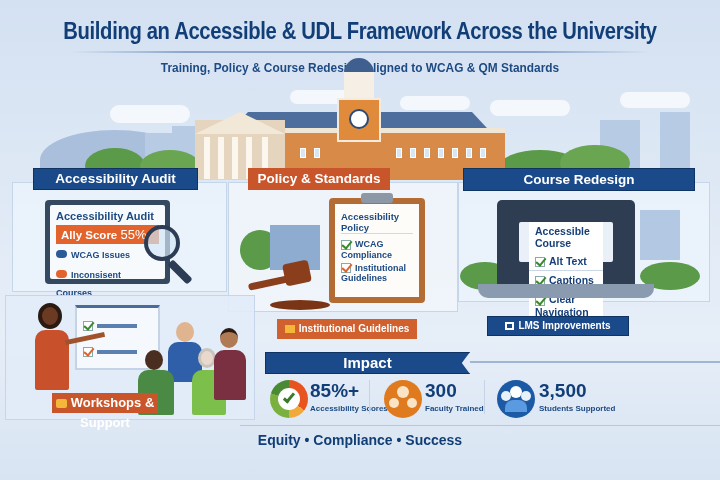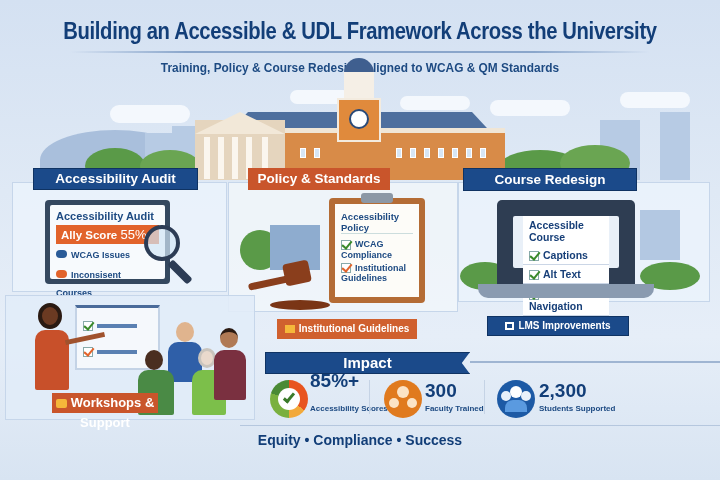--- a/index.html
+++ b/index.html
@@ -32,21 +32,21 @@
 .monitor{background:#34485f;border-radius:4px;padding:5px}
 .screen{background:#f7fafd;height:100%;border-radius:2px}
 .ally-bar{background:#e2632b;color:#fff;font-weight:bold;padding:2px 5px;font-size:11.5px}
 .bullet{display:inline-block;width:11px;height:8px;border-radius:5px;margin-right:4px;vertical-align:middle}
 .small-txt{font-size:9px;font-weight:bold;color:#1d4a82}
 .clipboard{background:#b46c35;border-radius:4px;padding:6px}
 .paper{background:#fdfcf8;height:100%;padding:7px 6px}
 .check{display:inline-block;width:10px;height:10px;border:1px solid #8aa;margin-right:4px;vertical-align:middle;position:relative;background:#fff}
 .check::after{content:"";position:absolute;left:2px;top:-2px;width:4px;height:8px;border:solid #3a8a2a;border-width:0 2px 2px 0;transform:rotate(40deg)}
 .check.or::after{border-color:#e2632b}
-.laptop-screen{background:#2e3d52;border-radius:5px 5px 0 0;padding:16px}
+.laptop-screen{background:#2e3d52;border-radius:5px 5px 0 0;padding:22px}
 .laptop-base{background:#8a9bb0;height:14px;border-radius:0 0 10px 10px}
 .course-row{border-bottom:1px solid #cbd6e6;padding:3px 6px;font-size:10.5px;font-weight:bold;color:#173f78}
 .stat-circle{width:38px;height:38px;border-radius:50%;position:absolute}
 .stat-num{font-size:19px;font-weight:bold;color:#123e78}
 .stat-lbl{font-size:8px;font-weight:bold;color:#1d4a82}
 .vsep{width:1px;height:34px;background:#c5d3e5;position:absolute;top:380px}
 .person-head{border-radius:50%;position:absolute}
 .person-body{position:absolute;border-radius:10px 10px 2px 2px}
 .footer{left:0;right:0;top:432px;text-align:center;font-size:14px;font-weight:bold;color:#123e78}
 </style>
@@ -135,26 +135,26 @@
 <div class="abs" style="left:284px;top:262px;width:26px;height:22px;background:#8a3e1c;border-radius:4px;transform:rotate(-12deg)"></div>
 <div class="abs" style="left:270px;top:300px;width:60px;height:10px;background:#7a3516;border-radius:50%"></div>
 <div class="abs banner-orange" style="left:277px;top:319px;width:140px;height:20px;font-size:10px;line-height:20px;background:#d0602e">
   <span style="display:inline-block;width:10px;height:8px;background:#f5b73a;margin-right:4px;vertical-align:middle"></span><span>Institutional Guidelines</span>
 </div>
 
 <div class="abs panel" style="left:458px;top:182px;width:252px;height:120px"></div>
 <div class="abs bldg-skyline" style="left:640px;top:210px;width:40px;height:50px;background:#b3c8e2"></div>
 <div class="abs tree" style="left:460px;top:262px;width:50px;height:28px"></div>
 <div class="abs tree" style="left:640px;top:262px;width:60px;height:28px"></div>
-<div class="abs banner-blue" style="left:463px;top:168px;width:174px;height:23px;font-size:13.5px;line-height:21px">Course Redesign</div>
+<div class="abs banner-blue" style="left:463px;top:168px;width:232px;height:23px;font-size:13.5px;line-height:21px">Course Redesign</div>
 <div class="abs laptop-screen" style="left:497px;top:200px;width:138px;height:84px">
   <div class="screen" style="background:#e9f0f8">
     <div style="background:#fff;font-size:10.5px;font-weight:bold;color:#173f78;padding:3px 6px;margin:0 10px">Accessible Course</div>
+    <div class="course-row" style="margin:0 10px;background:#fff"><span class="check"></span><span>Alt Text</span></div>
     <div class="course-row" style="margin:0 10px;background:#fff"><span class="check"></span><span>Captions</span></div>
-    <div class="course-row" style="margin:0 10px;background:#fff"><span class="check"></span><span>Alt Text</span></div>
     <div class="course-row" style="margin:0 10px;background:#fff"><span class="check"></span><span>Clear Navigation</span></div>
   </div>
 </div>
 <div class="abs laptop-base" style="left:478px;top:284px;width:176px"></div>
 <div class="abs banner-blue" style="left:487px;top:316px;width:142px;height:20px;font-size:10px;line-height:18px">
   <span style="display:inline-block;width:9px;height:8px;border:2px solid #fff;margin-right:4px;vertical-align:middle"></span><span>LMS Improvements</span>
 </div>
 
 <div class="abs panel" style="left:5px;top:295px;width:250px;height:125px;background:rgba(225,236,248,0.9)"></div>
 <div class="abs" style="left:75px;top:305px;width:85px;height:65px;background:#f5f8fc;border:2px solid #c4d3e6;border-top:3px solid #4a6b9a">
@@ -181,21 +181,21 @@
 </div>
 
 <div class="abs" style="left:470px;top:361px;width:250px;height:2px;background:#9fb5d2"></div>
 <div class="abs banner-blue" style="left:265px;top:352px;width:205px;height:22px;font-size:15px;line-height:20px;clip-path:polygon(0 0,100% 0,96% 50%,100% 100%,0 100%)">Impact</div>
 
 <div>
   <div class="stat-circle" style="left:270px;top:380px;background:conic-gradient(#e8541f 0 35%,#f2a93b 35% 50%,#7ab03f 50% 80%,#4a8a35 80% 100%)">
     <div style="position:absolute;left:8px;top:8px;width:22px;height:22px;border-radius:50%;background:#fff"></div>
     <div style="position:absolute;left:16px;top:11px;width:6px;height:12px;border:solid #3a7a2a;border-width:0 3px 3px 0;transform:rotate(40deg)"></div>
   </div>
-  <div class="abs stat-num" style="left:310px;top:370px">85%+</div>
+  <div class="abs stat-num" style="left:310px;top:380px">85%+</div>
   <div class="abs stat-lbl" style="left:310px;top:404px">Accessibility Scores</div>
 </div>
 <div class="vsep" style="left:369px"></div>
 
 <div>
   <div class="stat-circle" style="left:384px;top:380px;background:#e07a1e">
     <div style="position:absolute;left:13px;top:6px;width:12px;height:12px;border-radius:50%;background:#fbe3c5"></div>
     <div style="position:absolute;left:5px;top:18px;width:10px;height:10px;border-radius:50%;background:#fbe3c5"></div>
     <div style="position:absolute;left:23px;top:18px;width:10px;height:10px;border-radius:50%;background:#fbe3c5"></div>
   </div>
@@ -204,19 +204,19 @@
 </div>
 <div class="vsep" style="left:484px"></div>
 
 <div>
   <div class="stat-circle" style="left:497px;top:380px;background:#1d5aa5">
     <div style="position:absolute;left:13px;top:6px;width:12px;height:12px;border-radius:50%;background:#fff"></div>
     <div style="position:absolute;left:4px;top:11px;width:10px;height:10px;border-radius:50%;background:#e8f0fa"></div>
     <div style="position:absolute;left:24px;top:11px;width:10px;height:10px;border-radius:50%;background:#e8f0fa"></div>
     <div style="position:absolute;left:8px;top:20px;width:22px;height:12px;border-radius:8px 8px 0 0;background:#5a9ae0"></div>
   </div>
-  <div class="abs stat-num" style="left:539px;top:380px">2,300</div>
+  <div class="abs stat-num" style="left:539px;top:380px">3,500</div>
   <div class="abs stat-lbl" style="left:539px;top:404px">Students Supported</div>
 </div>
 
 <div class="abs" style="left:240px;top:425px;width:480px;height:1px;background:#b5c7de"></div>
 
 <div class="abs footer">Equity • Compliance • Success</div>
 
 </body></html>

